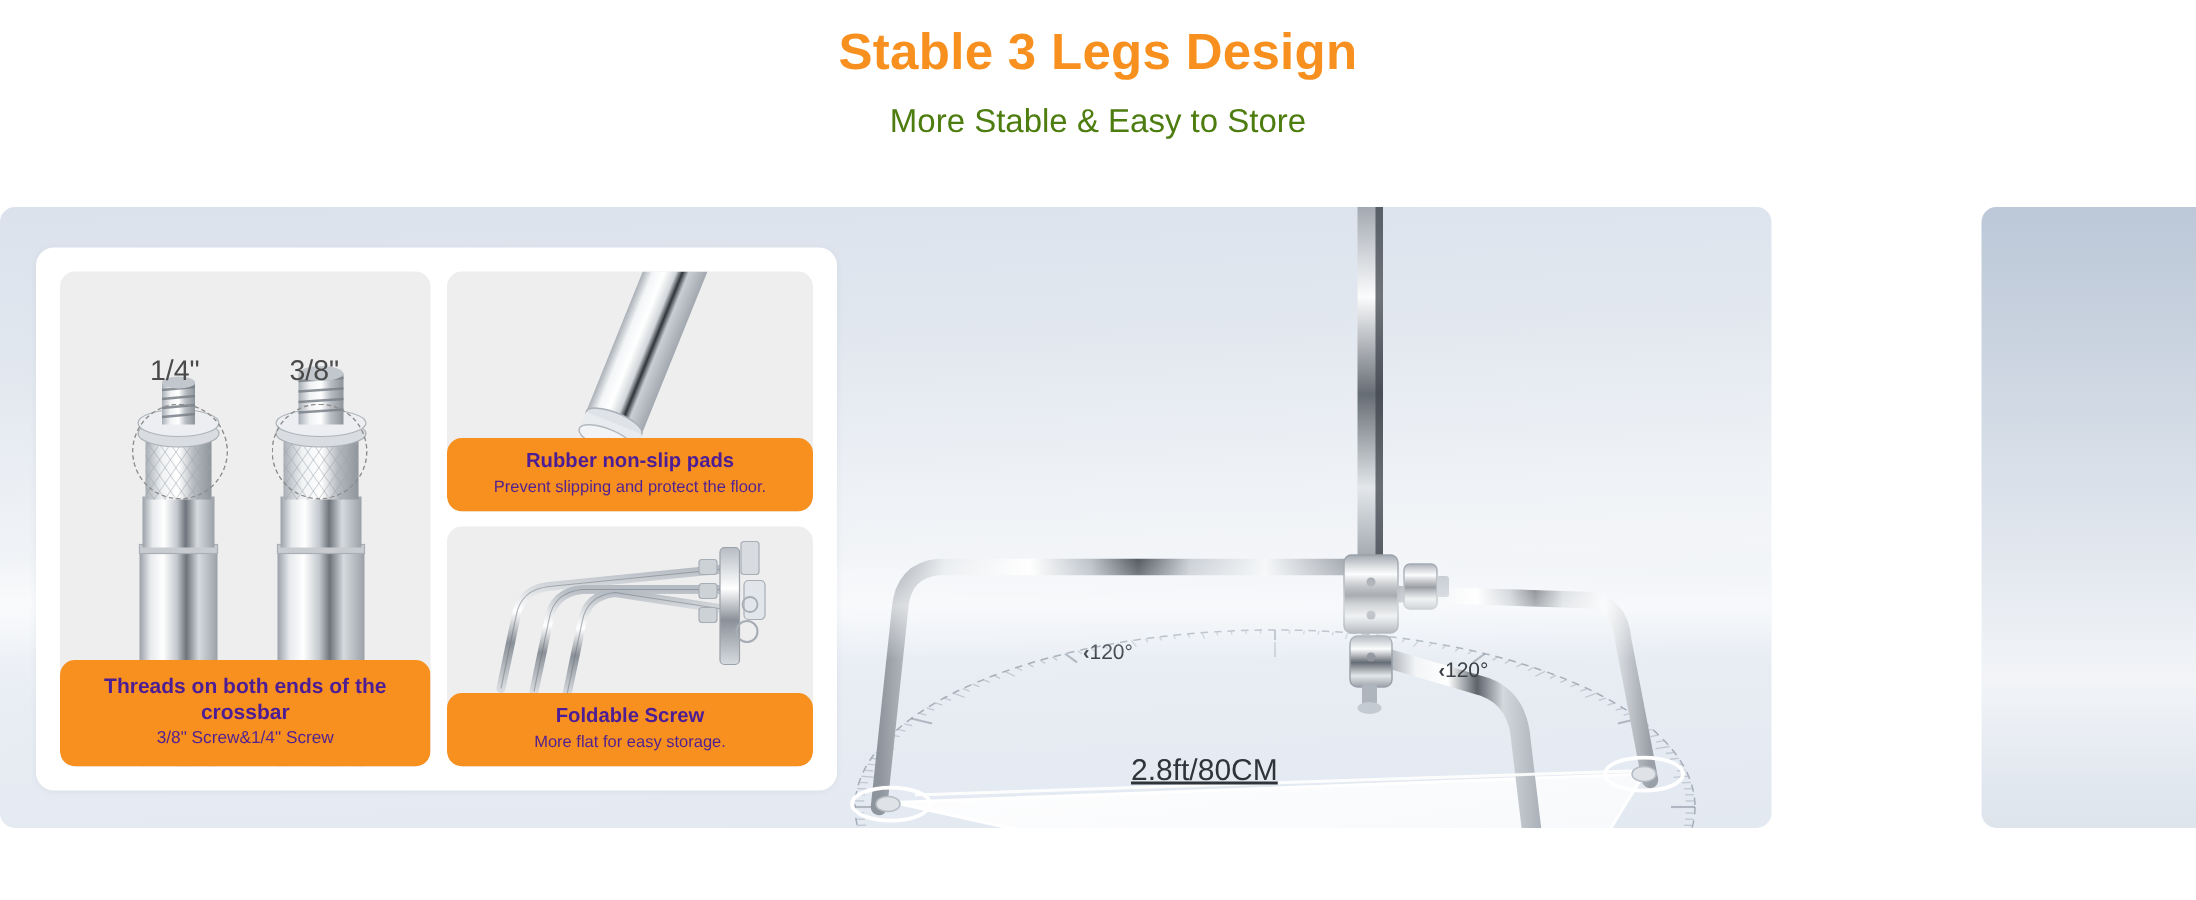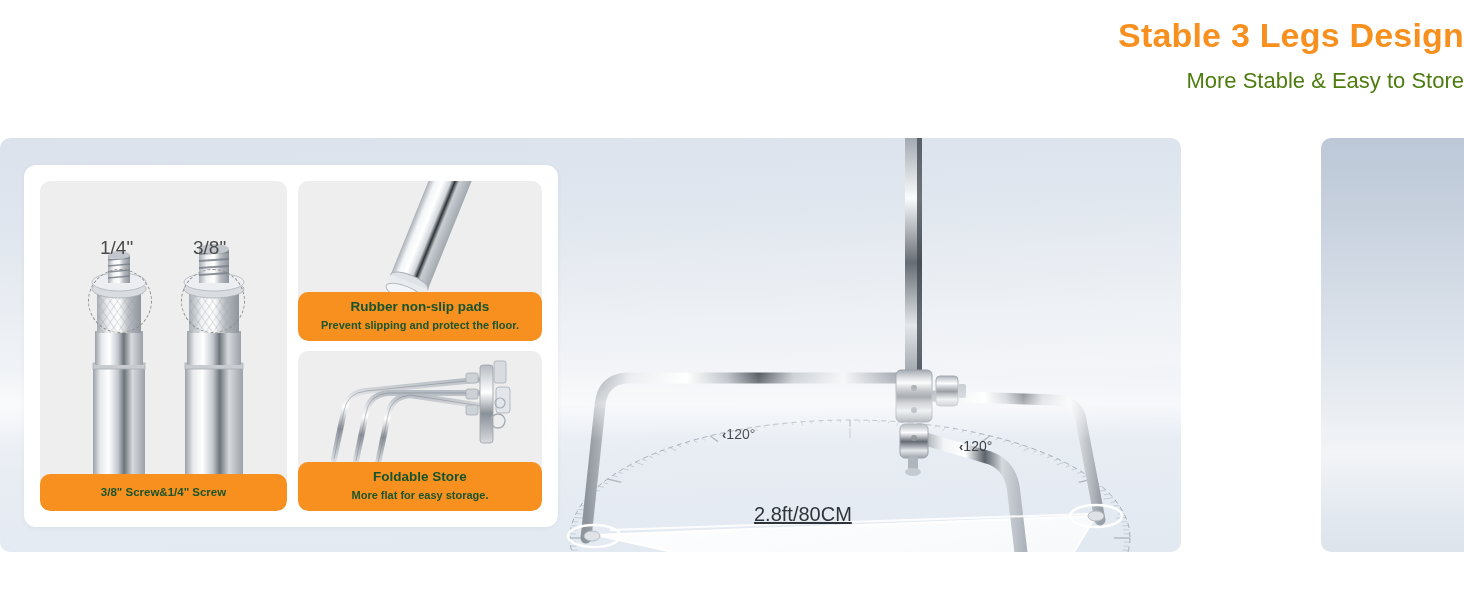--- a/index.html
+++ b/index.html
@@ -4,21 +4,21 @@
 <style>
   html,body{margin:0;padding:0;}
   body{
     width:1464px;height:600px;background:#ffffff;overflow:hidden;
     font-family:"Liberation Sans","DejaVu Sans",sans-serif;
     -webkit-font-smoothing:antialiased;
   }
   .stage{position:relative;width:1464px;height:600px;}
 
   
-  .header{position:absolute;left:0;top:0;width:1464px;height:130px;text-align:right;}
+  .header{position:absolute;left:0;top:0;width:1464px;height:130px;text-align:center;}
   .title{
     position:absolute;left:0;top:16px;width:1464px;
     font-size:34px;font-weight:bold;letter-spacing:.2px;color:#f7901e;
   }
   .subtitle{
     position:absolute;left:0;top:68px;width:1464px;
     font-size:22px;font-weight:400;color:#4d7c0f;
   }
 
   
@@ -45,25 +45,25 @@
     background:#ffffff;border-radius:12px;
     box-shadow:0 1px 4px rgba(120,130,145,.10);
   }
   .tile{position:absolute;background:#eeeeee;border-radius:10px;overflow:hidden;}
   .tile-big{left:16px;top:16px;width:247px;height:330px;}
   .tile-sm1{left:274px;top:16px;width:244px;height:160px;}
   .tile-sm2{left:274px;top:186px;width:244px;height:160px;}
 
   .cap{
     position:absolute;left:0;bottom:0;width:100%;
-    background:#f7901e;color:#14532d;text-align:center;border-radius:10px;
+    background:#f7901e;color:#4c1d95;text-align:center;border-radius:10px;
     padding:7px 0 9px 0;box-sizing:border-box;
   }
   .cap-t{font-size:13.5px;font-weight:bold;line-height:1.22;}
-  .cap-s{font-size:11px;font-weight:700;line-height:1.3;margin-top:2px;opacity:.97;}
+  .cap-s{font-size:11px;font-weight:400;line-height:1.3;margin-top:2px;opacity:.97;}
   .tile-big .cap{padding:9px 6px 11px 6px;}
   .tile-big .cap-t{font-size:14px;}
   .tile-big .cap-s{font-size:11.5px;}
 
   
   .screw-lab{position:absolute;font-size:19px;color:#4a4a4a;font-weight:400;}
   .lab-a{left:60px;top:56px;}
   .lab-b{left:153px;top:56px;}
   .dash-circle{
     position:absolute;width:62px;height:62px;border:1.3px dashed #8d8d8d;border-radius:50%;
@@ -440,20 +440,21 @@
           <ellipse cx="174" cy="68" rx="15" ry="5" fill="#c2c7cd"></ellipse>
         </g>
       </svg>
 
       <div class="dash-circle dc-a"></div>
       <div class="dash-circle dc-b"></div>
       <div class="screw-lab lab-a">1/4"</div>
       <div class="screw-lab lab-b">3/8"</div>
 
       <div class="cap">
+        <div class="cap-t">Threads on both ends of the crossbar</div>
         <div class="cap-s">3/8" Screw&amp;1/4" Screw</div>
       </div>
     </div>
 
     <div class="tile tile-sm1">
       <svg viewBox="0 0 244 160" width="244" height="160">
         <defs>
           <linearGradient id="legg" x1="0" y1="0" x2="1" y2="0">
             <stop offset="0%" stop-color="#a9afb6"></stop>
             <stop offset="16%" stop-color="#f3f5f7"></stop>
@@ -503,19 +504,19 @@
           <rect x="196" y="10" width="12" height="22" rx="2" fill="#d8dce0" stroke="#a7adb4" stroke-width=".8"></rect>
           <rect x="198" y="36" width="14" height="26" rx="3" fill="#e2e6ea" stroke="#a7adb4" stroke-width=".8"></rect>
           <rect x="168" y="22" width="12" height="10" rx="2" fill="#cdd2d7" stroke="#a7adb4" stroke-width=".8"></rect>
           <rect x="168" y="38" width="12" height="10" rx="2" fill="#cdd2d7" stroke="#a7adb4" stroke-width=".8"></rect>
           <rect x="168" y="54" width="12" height="10" rx="2" fill="#cdd2d7" stroke="#a7adb4" stroke-width=".8"></rect>
           <circle cx="200" cy="70" r="7" fill="none" stroke="#a7adb4" stroke-width="1.4"></circle>
           <circle cx="202" cy="52" r="5" fill="none" stroke="#a7adb4" stroke-width="1.2"></circle>
         </g>
       </svg>
       <div class="cap">
-        <div class="cap-t">Foldable Store</div>
+        <div class="cap-t">Foldable Screw</div>
         <div class="cap-s">More flat for easy storage.</div>
       </div>
     </div>
 
   </div>
 </div>
 
 </body></html>

